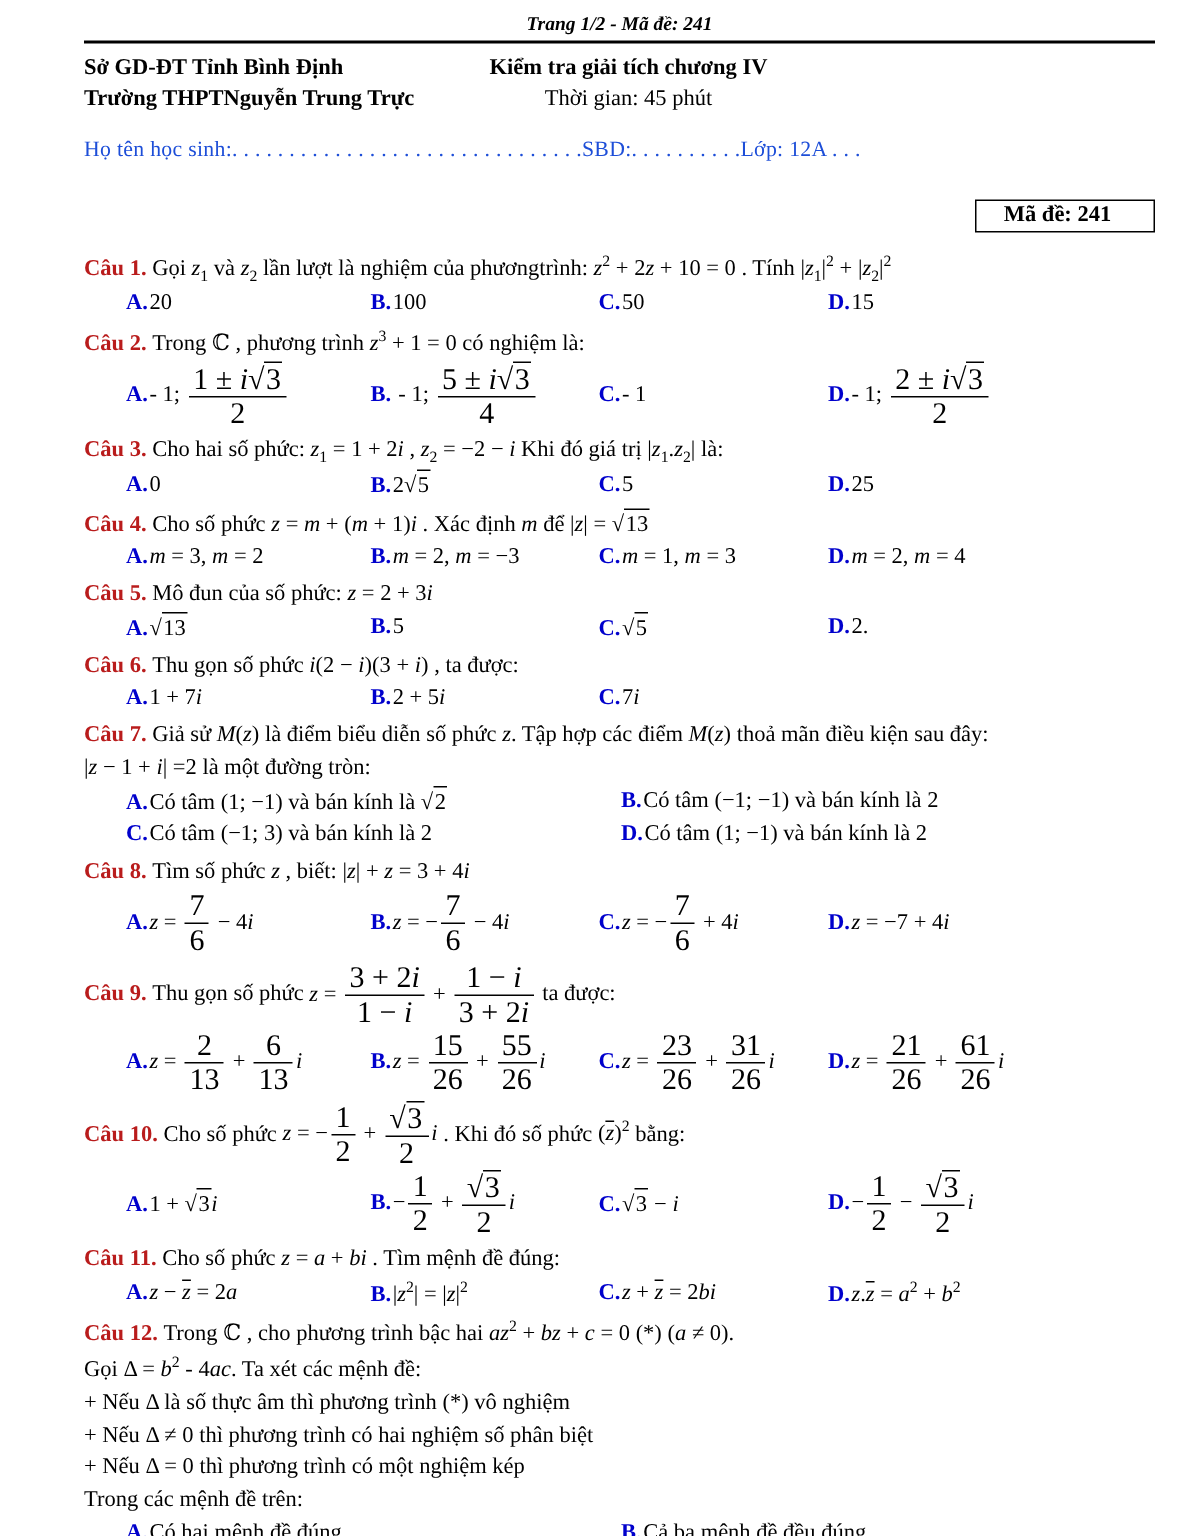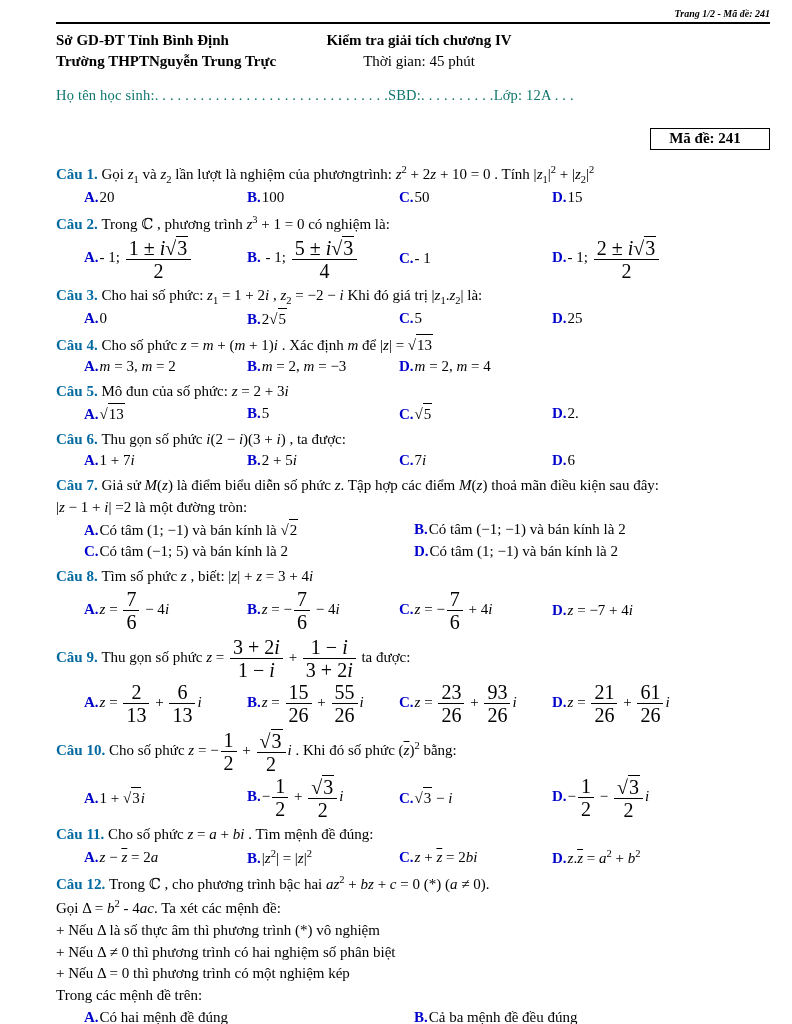--- a/index.html
+++ b/index.html
@@ -4,36 +4,36 @@
 <style>
   * { margin:0; padding:0; box-sizing:border-box; }
   html,body { background:#ffffff; }
   body {
     width:792px; height:1024px; overflow:hidden;
     font-family:"Liberation Serif","DejaVu Serif",serif;
     font-size:15px; color:#000;
   }
   .page { padding:8px 22px 0 56px; }
 
-  .top-right { text-align:right; font-weight:bold; font-style:italic; font-size:10px; }
+  .top-right { text-align:center; font-weight:bold; font-style:italic; font-size:13px; }
   .top-rule  { border-bottom:2px solid #000; margin:3px 0 6px 0; }
 
   .head-row { position:relative; font-weight:bold; line-height:1.4; }
   .head-left { display:inline-block; }
   .head-center { position:absolute; left:12px; right:0; text-align:center; }
   .head-center.normal { font-weight:normal; }
 
-  .student { color:#0f766e; margin-top:15px; font-size:14.5px; letter-spacing:.2px; }
+  .student { color:#1d4ed8; margin-top:15px; font-size:14.5px; letter-spacing:.2px; }
 
   .codebox-row { text-align:right; margin:24px 0 12px 0; }
   .codebox { display:inline-block; border:1px solid #000; font-weight:bold; padding:1px 14px 2px 4px; min-width:120px; text-align:center; }
 
   .question { margin-bottom:3px; }
   .stem { line-height:1.45; }
-  .qlabel { color:#0369a1; font-weight:bold;text-align:center; }
+  .qlabel { color:#b91c1c; font-weight:bold;text-align:center; }
   .options { margin-left:28px; line-height:1.45; display:grid; row-gap:0; align-items:center; }
   .options.cols-4 { grid-template-columns:163px 152px 153px 1fr; }
   .options.cols-2 { grid-template-columns:330px 1fr; }
   .option { white-space:nowrap; }
   .letter { color:#0000CC; font-weight:bold; margin-right:1px; }
 
   .math { font-family:"Liberation Serif","DejaVu Serif",serif; }
   sup,sub { font-size:70%; }
   .frac { display:inline-flex; flex-direction:column; vertical-align:middle; text-align:center; margin:0 2px; line-height:1.1; font-size:20px; }
   .fn { display:block; padding:0 3px; }
@@ -100,48 +100,48 @@
           <div class="option"><span class="letter">B.</span><span class="obody"><span class="math">2<span class="sqrt"><span class="rs">√</span><span class="rb">5</span></span></span></span></div>
           <div class="option"><span class="letter">C.</span><span class="obody">5</span></div>
           <div class="option"><span class="letter">D.</span><span class="obody">25</span></div>
         </div>
       </div>
       <div class="question">
         <div class="stem"><span class="qlabel">Câu 4.&nbsp;</span><span class="stemtxt">Cho số phức <span class="math"><i>z</i> = <i>m</i> + (<i>m</i> + 1)<i>i</i></span> . Xác định <span class="math"><i>m</i></span> để <span class="math">|<i>z</i>| = <span class="sqrt"><span class="rs">√</span><span class="rb">13</span></span></span></span></div>
         <div class="options cols-4">
           <div class="option"><span class="letter">A.</span><span class="obody"><span class="math"><i>m</i> = 3, <i>m</i> = 2</span></span></div>
           <div class="option"><span class="letter">B.</span><span class="obody"><span class="math"><i>m</i> = 2, <i>m</i> = −3</span></span></div>
+          <div class="option"><span class="letter">C.</span><span class="obody"><span class="math"><i>m</i> = 1, <i>m</i> = 3</span></span></div>
           <div class="option"><span class="letter">D.</span><span class="obody"><span class="math"><i>m</i> = 2, <i>m</i> = 4</span></span></div>
         </div>
       </div>
       <div class="question">
         <div class="stem"><span class="qlabel">Câu 5.&nbsp;</span><span class="stemtxt">Mô đun của số phức: <span class="math"><i>z</i> = 2 + 3<i>i</i></span></span></div>
         <div class="options cols-4">
           <div class="option"><span class="letter">A.</span><span class="obody"><span class="math"><span class="sqrt"><span class="rs">√</span><span class="rb">13</span></span></span></span></div>
           <div class="option"><span class="letter">B.</span><span class="obody">5</span></div>
           <div class="option"><span class="letter">C.</span><span class="obody"><span class="math"><span class="sqrt"><span class="rs">√</span><span class="rb">5</span></span></span></span></div>
           <div class="option"><span class="letter">D.</span><span class="obody">2.</span></div>
         </div>
       </div>
       <div class="question">
         <div class="stem"><span class="qlabel">Câu 6.&nbsp;</span><span class="stemtxt">Thu gọn số phức <span class="math"><i>i</i>(2 − <i>i</i>)(3 + <i>i</i>)</span> , ta được:</span></div>
         <div class="options cols-4">
           <div class="option"><span class="letter">A.</span><span class="obody"><span class="math">1 + 7<i>i</i></span></span></div>
           <div class="option"><span class="letter">B.</span><span class="obody"><span class="math">2 + 5<i>i</i></span></span></div>
           <div class="option"><span class="letter">C.</span><span class="obody"><span class="math">7<i>i</i></span></span></div>
-          <div class="option"><span class="letter">D.</span><span class="obody">6</span></div>
         </div>
       </div>
       <div class="question">
         <div class="stem"><span class="qlabel">Câu 7.&nbsp;</span><span class="stemtxt">Giả sử <span class="math"><i>M</i>(<i>z</i>)</span> là điểm  biểu diễn số phức <span class="math"><i>z</i></span>. Tập hợp các điểm <span class="math"><i>M</i>(<i>z</i>)</span> thoả mãn điều kiện sau đây:</span></div>
         <div class="stem"><span class="stemtxt"><span class="math">|<i>z</i> − 1 + <i>i</i>|</span> =2 là một đường tròn:</span></div>
         <div class="options cols-2">
           <div class="option"><span class="letter">A.</span><span class="obody">Có tâm <span class="math">(1; −1)</span> và bán kính là <span class="math"><span class="sqrt"><span class="rs">√</span><span class="rb">2</span></span></span></span></div>
           <div class="option"><span class="letter">B.</span><span class="obody">Có tâm <span class="math">(−1; −1)</span> và bán kính là 2</span></div>
-          <div class="option"><span class="letter">C.</span><span class="obody">Có tâm <span class="math">(−1; 5)</span> và bán kính là 2</span></div>
+          <div class="option"><span class="letter">C.</span><span class="obody">Có tâm <span class="math">(−1; 3)</span> và bán kính là 2</span></div>
           <div class="option"><span class="letter">D.</span><span class="obody">Có tâm <span class="math">(1; −1)</span> và bán kính là 2</span></div>
         </div>
       </div>
       <div class="question">
         <div class="stem"><span class="qlabel">Câu 8.&nbsp;</span><span class="stemtxt">Tìm số phức <span class="math"><i>z</i></span> , biết: <span class="math">|<i>z</i>| + <i>z</i> = 3 + 4<i>i</i></span></span></div>
         <div class="options cols-4">
           <div class="option"><span class="letter">A.</span><span class="obody"><span class="math"><i>z</i> = <span class="frac">
                   <span class="fn">7</span>
                   <span class="fd">6</span>
                 </span> − 4<i>i</i></span></span></div>
@@ -176,21 +176,21 @@
                   <span class="fn">15</span>
                   <span class="fd">26</span>
                 </span> + <span class="frac">
                   <span class="fn">55</span>
                   <span class="fd">26</span>
                 </span><i>i</i></span></span></div>
           <div class="option"><span class="letter">C.</span><span class="obody"><span class="math"><i>z</i> = <span class="frac">
                   <span class="fn">23</span>
                   <span class="fd">26</span>
                 </span> + <span class="frac">
-                  <span class="fn">93</span>
+                  <span class="fn">31</span>
                   <span class="fd">26</span>
                 </span><i>i</i></span></span></div>
           <div class="option"><span class="letter">D.</span><span class="obody"><span class="math"><i>z</i> = <span class="frac">
                   <span class="fn">21</span>
                   <span class="fd">26</span>
                 </span> + <span class="frac">
                   <span class="fn">61</span>
                   <span class="fd">26</span>
                 </span><i>i</i></span></span></div>
         </div>

